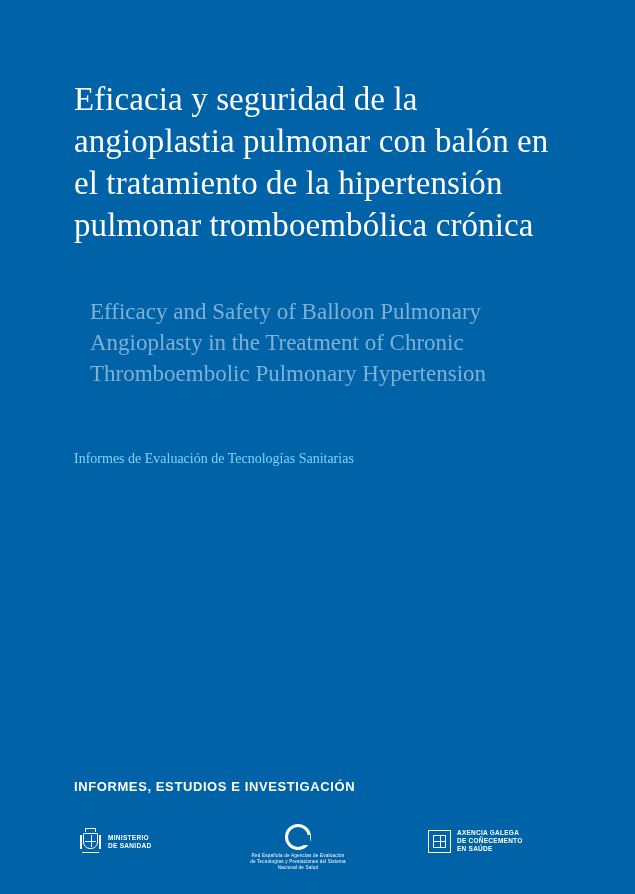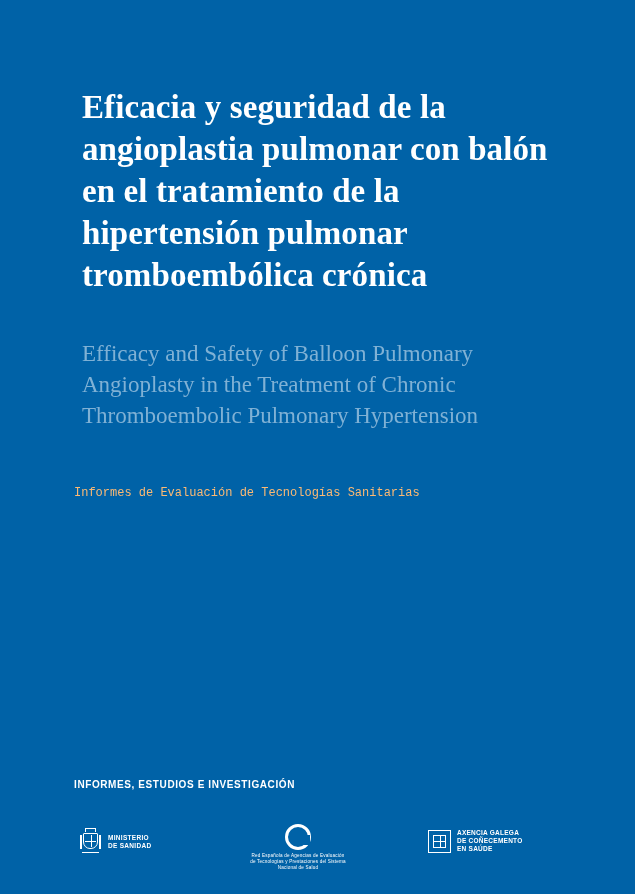--- a/index.html
+++ b/index.html
@@ -24,49 +24,49 @@
     position: absolute;
     left: 74px;
     top: 78px;
     right: 60px;
   }
   .title-es {
     font-family: "Liberation Serif", serif;
     font-size: 33px;
     line-height: 42px;
     color: #ffffff;
-    font-weight: bold;
-    margin: 8px;
+    font-weight: normal;
+    margin: 0;
     letter-spacing: 0.1px;
   }
   .title-en {
     font-family: "Liberation Serif", serif;
     font-size: 23px;
     line-height: 31px;
     color: #7fb1d5;
     font-weight: normal;
-    margin: 8px;
+    margin: 16px;
     padding-top: 34px;
   }
   .series {
-    font-family: Liberation Mono, monospace;
-    font-size: 12px;
+    font-family: Liberation Serif, serif;
+    font-size: 14px;
     line-height: 20px;
-    color: #fdba74;
+    color: #7dd3fc;
     padding-top: 44px;
   }
   .series div {
     white-space: nowrap;
   }
   .footer-label {
     position: absolute;
     left: 74px;
     top: 779px;
     font-family: "Liberation Sans", sans-serif;
-    font-size: 10px;
+    font-size: 13px;
     letter-spacing: 0.6px;
     color: #ffffff;
     font-weight: bold;
   }
   .logos {
     position: absolute;
     left: 0;
     top: 824px;
     width: 635px;
     height: 50px;

